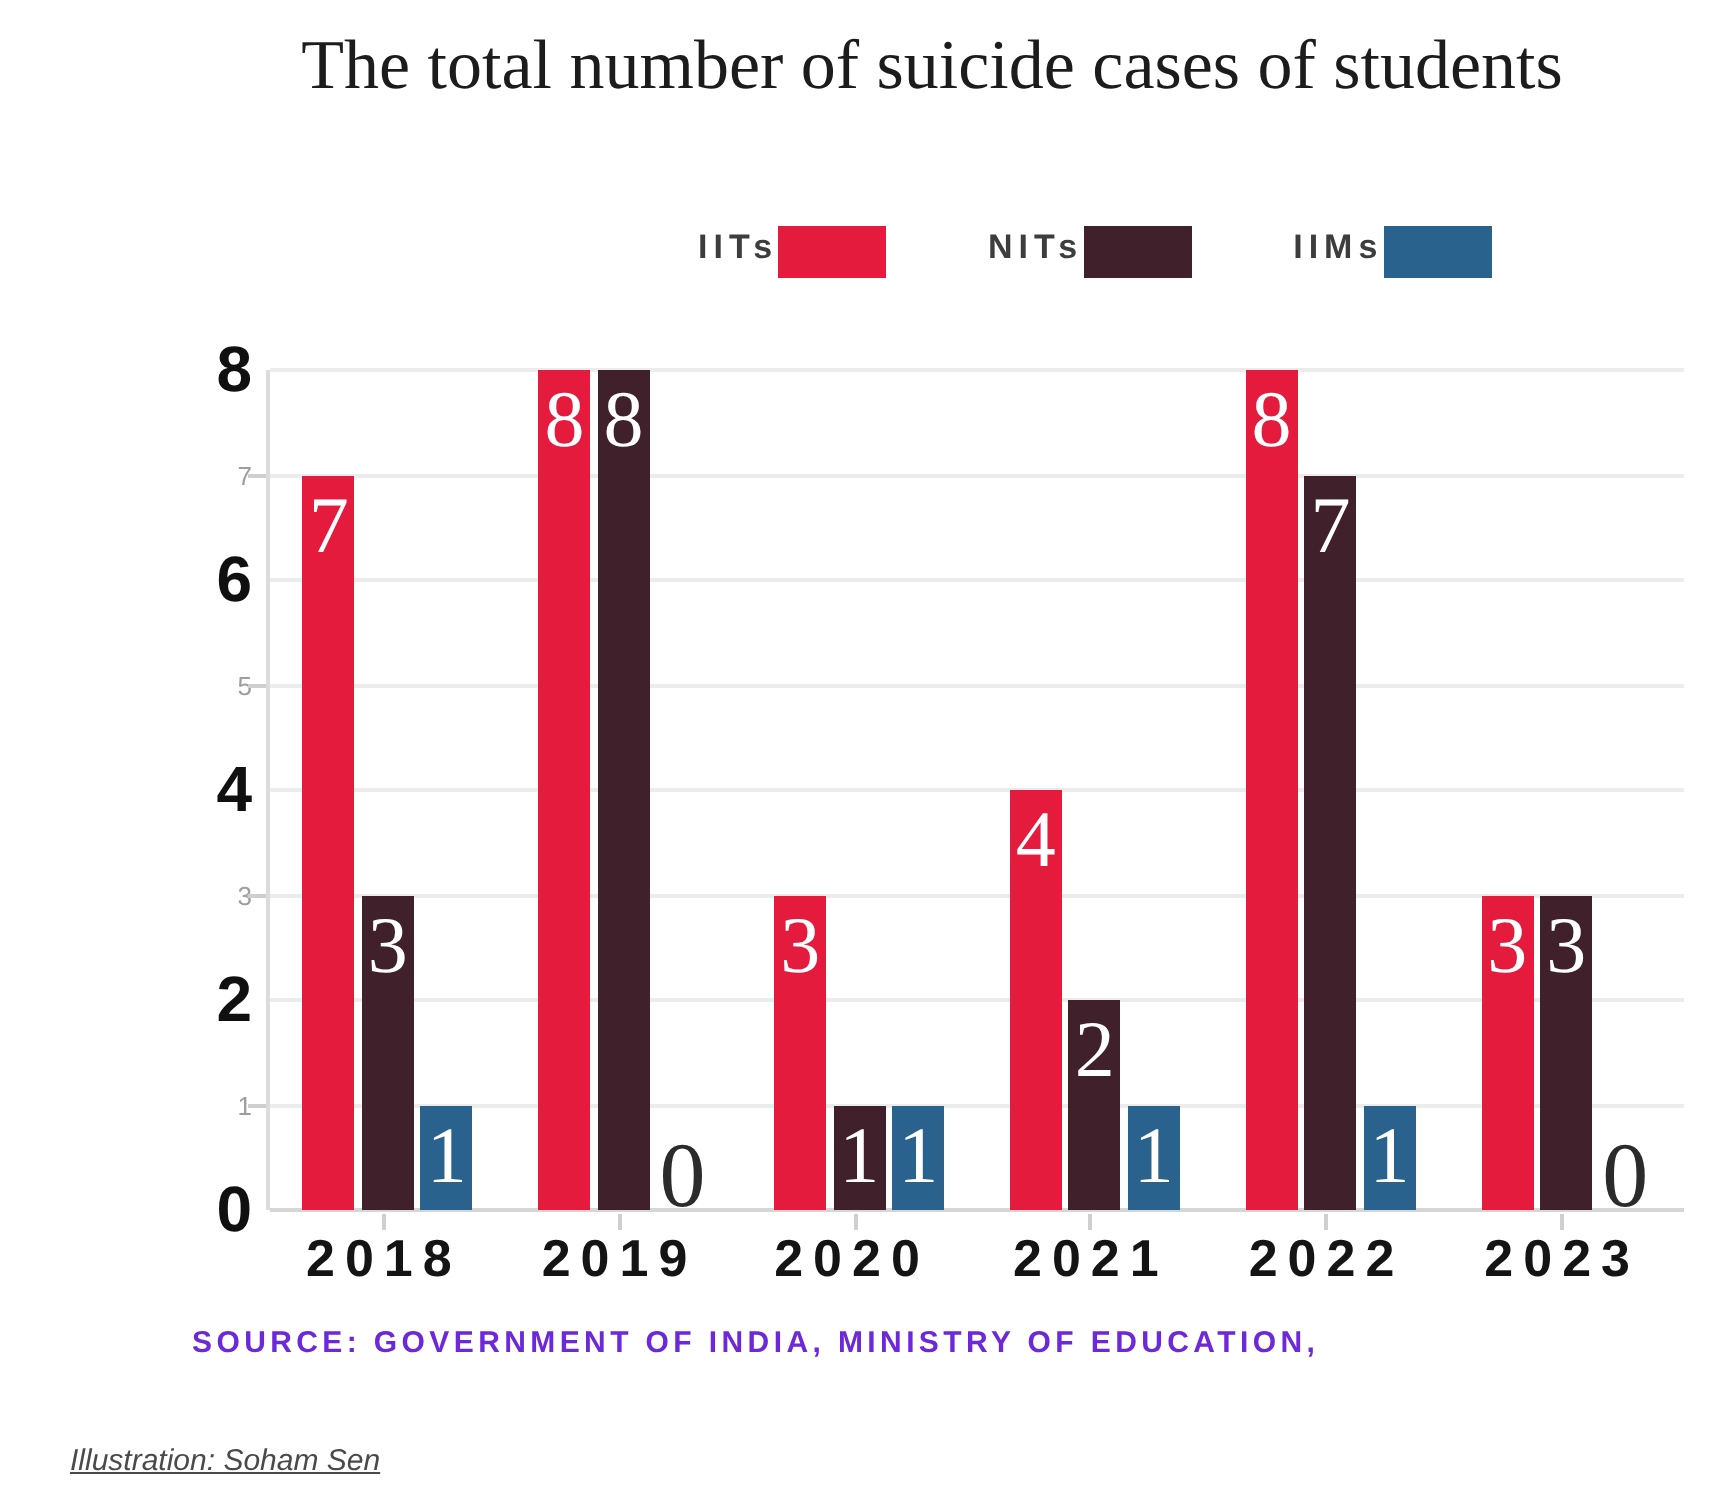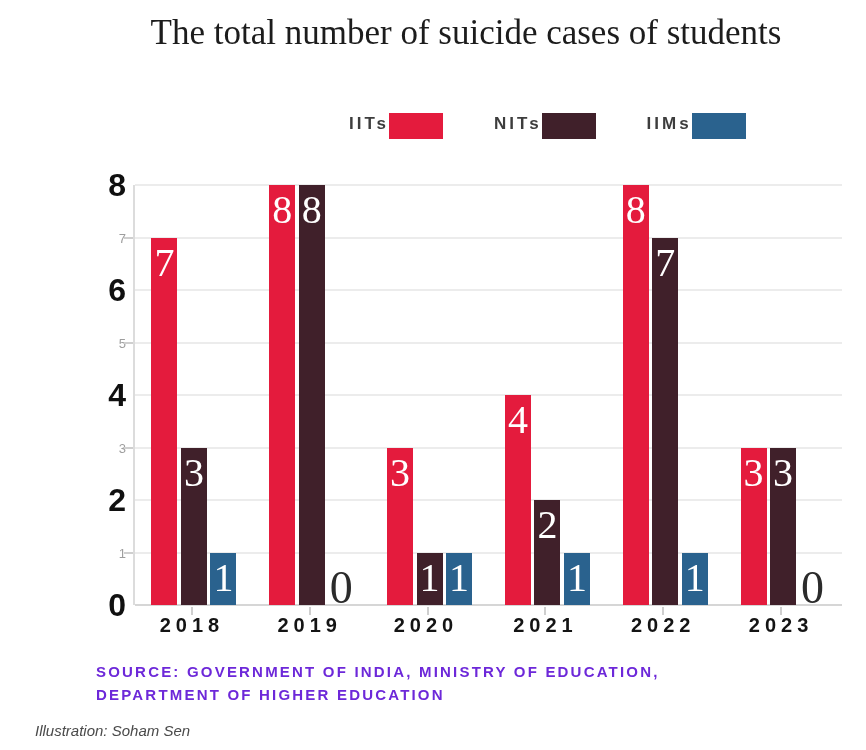--- a/index.html
+++ b/index.html
@@ -25,25 +25,25 @@
   .ylabel{position:absolute;text-align:right;width:126px;left:0;transform:translateY(-50%);}
   .ylabel.even{font-size:32px;font-weight:bold;color:#101010;}
   .ylabel.odd{font-size:13px;color:#9e9e9e;}
   .bar{position:absolute;bottom:0;width:26px;}
   .bar-label{position:absolute;top:5px;left:0;width:100%;text-align:center;
              font-family:"Liberation Serif",serif;font-size:40px;color:#ffffff;line-height:1;}
   .zero-label{position:absolute;bottom:-6px;width:26px;text-align:center;
               font-family:"Liberation Serif",serif;font-size:46px;color:#2b2b2b;line-height:1;}
   .xtick{position:absolute;top:607px;width:2px;height:8px;background:#cfcfcf;}
   .xlabel{position:absolute;top:614px;width:140px;text-align:center;
-          font-size:20px;font-weight:bold;letter-spacing:5px;color:#141414;white-space:nowrap;}
+          font-size:26px;font-weight:bold;letter-spacing:5px;color:#141414;white-space:nowrap;}
   
   .source{position:absolute;left:96px;top:660px;font-size:15px;font-weight:bold;
           letter-spacing:2.2px;color:#6d28d9;line-height:23px;}
-  .credit{position:absolute;left:35px;top:722px;font-size:15px;font-style:italic;color:#4a4a4a;}
+  .credit{position:absolute;left:35px;top:722px;font-size:15px;font-style:italic;color:#4a4a4a;text-decoration:underline;}
 </style>
 </head>
 <body>
 
 <div id="canvas">
 
   <div class="title">
     <span>The total number of suicide cases of students</span><br>
   </div>
 
@@ -140,21 +140,20 @@
       <div class="xlabel" style="left: 121.917px;">2018</div>
       <div class="xlabel" style="left: 239.75px;">2019</div>
       <div class="xlabel" style="left: 356px;">2020</div>
       <div class="xlabel" style="left: 475.417px;">2021</div>
       <div class="xlabel" style="left: 593.25px;">2022</div>
       <div class="xlabel" style="left: 711.083px;">2023</div>
     </div>
 
   <div class="source">
     <span>SOURCE: GOVERNMENT OF INDIA, MINISTRY OF EDUCATION,</span><br>
-    <span>DEPARTMENT OF HIGHER EDUCATION</span>
   </div>
 
   <div class="credit">Illustration: Soham Sen</div>
 
 <div class="ytick" style="left: 124px; top: 551.5px;"></div>
     <div class="ytick" style="left: 124px; top: 446.5px;"></div>
     <div class="ytick" style="left: 124px; top: 341.5px;"></div>
     <div class="ytick" style="left: 124px; top: 236.5px;"></div>
     <div class="xtick" style="left: 190.917px;"></div>
     <div class="xtick" style="left: 308.75px;"></div>

